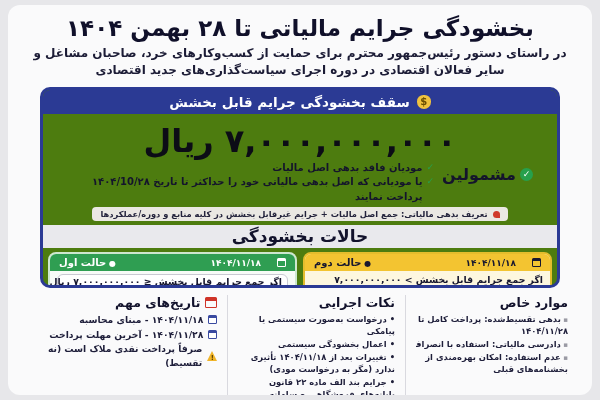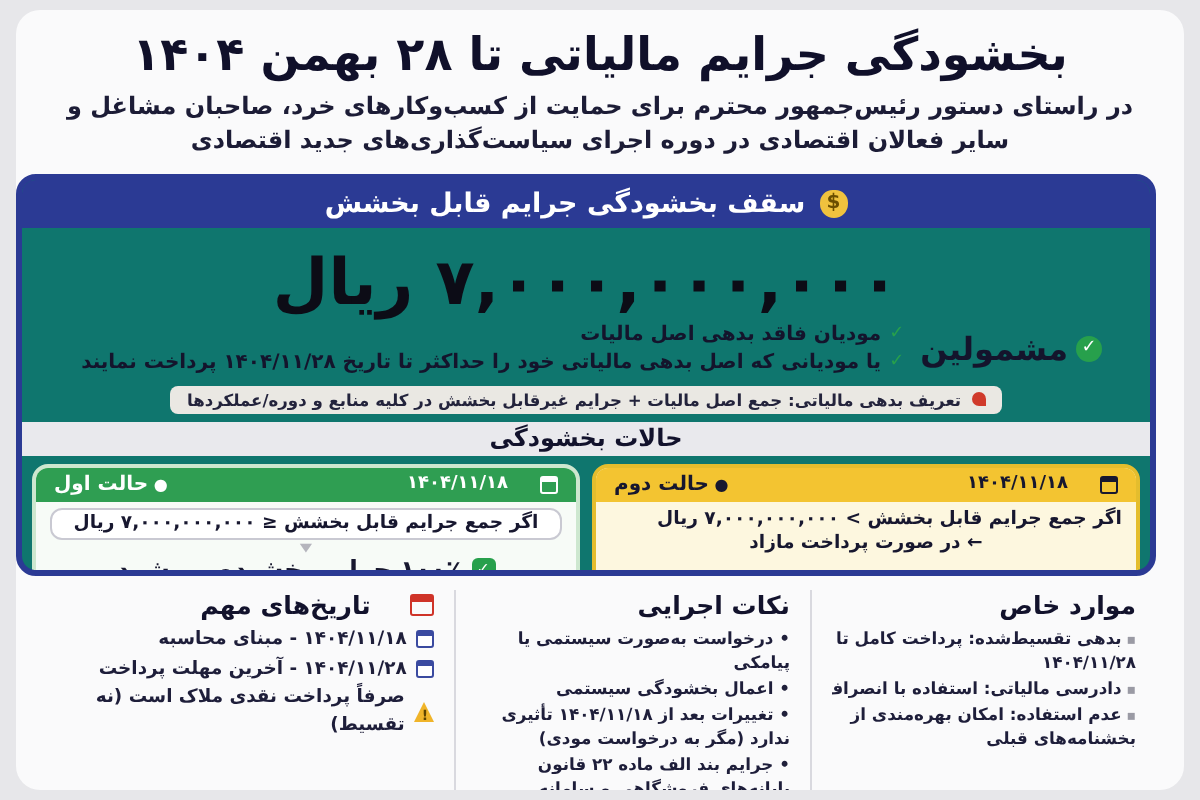--- a/index.html
+++ b/index.html
@@ -23,21 +23,21 @@
   .title{
     text-align:center; font-size:23px; font-weight:bold; color:#10102a;
     margin-top:2px; letter-spacing:-0.5px;
   }
   .subtitle{
     text-align:center; font-size:12px; font-weight:bold; color:#1c1c36;
     line-height:1.45; max-width:545px; margin:4px auto 0;
   }
   
   .main-box{
-    width:570px; height:201px; margin:7px auto 0; background:#0f766e;
+    width:520px; height:201px; margin:7px auto 0; background:#4d7c0f;
     border:3px solid var(--accent); border-radius:10px; overflow:hidden;
   }
   .blue-bar{
     height:24px; background:var(--accent); color:#fff; display:flex;
     align-items:center; justify-content:center; gap:7px;
     font-size:13.5px; font-weight:bold;
   }
   .money-bag{
     width:14px; height:14px; border-radius:45% 45% 50% 50%;
     background:#f0c23e; color:#6b4e00; font-size:10px; font-weight:bold;
@@ -70,21 +70,21 @@
     width:fit-content; margin:3px auto 0; background:#eae8e3; border-radius:4px;
     padding:2px 8px; font-size:8.3px; font-weight:bold; color:#23233c;
     display:flex; align-items:center; gap:5px;
   }
   .pushpin{
     width:7px; height:7px; background:var(--red);
     border-radius:50% 50% 50% 0; transform:rotate(-90deg); flex:0 0 auto;
   }
   .cases-title{
     margin-top:4px; background:#e9e9ed; text-align:center;
-    font-size:12px; font-weight:bold; color:#12122c; padding:1px 0 2px;
+    font-size:17px; font-weight:bold; color:#12122c; padding:1px 0 2px;
   }
   .cases-row{display:flex; gap:6px; padding:4px 5px 5px;}
   .case{flex:1; border-radius:8px; overflow:hidden; border:2px solid; background:#fff;}
   .case.second{border-color:var(--yellow-border); background:var(--yellow-bg);}
   .case.first{border-color:#cde7cf; background:#f7fbf7;}
   .case-header{
     height:17px; display:flex; align-items:center; justify-content:space-between;
     padding:0 9px; font-size:10px; font-weight:bold;
   }
   .case.second .case-header{background:var(--yellow); color:#17172f;}
@@ -116,21 +116,21 @@
   .line-center{text-align:center;}
   
   .columns{display:flex; margin-top:5px; padding:2px 0 0;}
   .col{padding:0 10px;}
   .col.notes{border-right:1px solid #d9d9df; border-left:1px solid #d9d9df;}
   .col.special{width:172px;}
   .col.notes{width:186px;}
   .col.dates{width:214px;}
   .col h3{
     font-size:12.5px; font-weight:bold; color:#12122c; margin-bottom:3px;
-    display:flex; align-items:center; gap:20px;
+    display:flex; align-items:center; gap:5px;
   }
   .col ul{list-style:none; font-size:8.4px; font-weight:bold; color:#1e1e3a; line-height:1.5;}
   .col.special li{white-space:normal;}
   .col.special li::before{content:"▪ "; color:#9a9aa4; font-size:7px;}
   .col.special li.trunc{white-space:nowrap; overflow:hidden;}
   .col.notes li::before{content:"•  "; color:#20203a;}
   .col.dates li{display:flex; gap:5px; align-items:center; font-size:9.2px; margin-bottom:1px;}
   .cal.blue{color:#3a4aa0; background:#fff;}
   .cal.red{color:#cf3328; width:12px; height:11px; border-width:1.2px; border-top-width:4px;}
   .warn{
@@ -164,21 +164,21 @@
         <span class="chk-circle"></span>
         <span>مشمولین</span>
       </div>
       <ul class="eligible-items">
         <li>
           <span class="tick"></span>
           <span>مودیان فاقد بدهی اصل مالیات</span>
         </li>
         <li>
           <span class="tick"></span>
-          <span>یا مودیانی که اصل بدهی مالیاتی خود را حداکثر تا تاریخ ۱۴۰۴/۱۱/۲۸ پرداخت نمایند</span>
+          <span>یا مودیانی که اصل بدهی مالیاتی خود را حداکثر تا تاریخ ۱۴۰۴/10/۲۸ پرداخت نمایند</span>
         </li>
       </ul>
     </div>
 
     <div class="pin-note">
       <span class="pushpin"></span>
       <span>تعریف بدهی مالیاتی: جمع اصل مالیات + جرایم غیرقابل بخشش در کلیه منابع و دوره/عملکردها</span>
     </div>
 
     <div class="cases-title">حالات بخشودگی</div>

